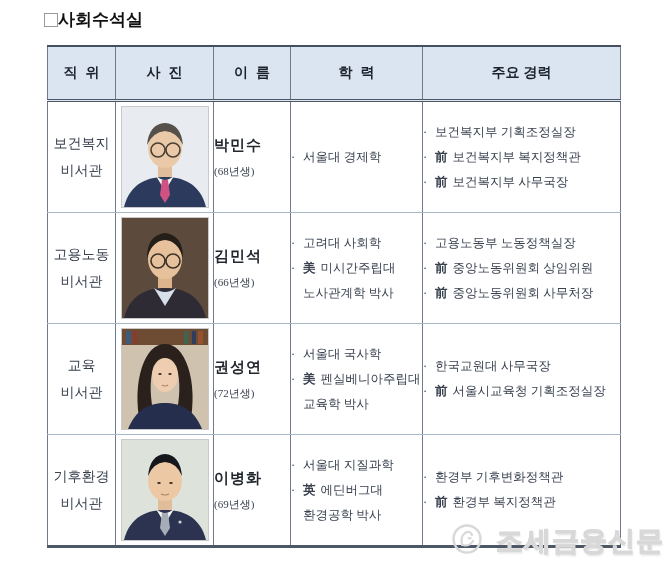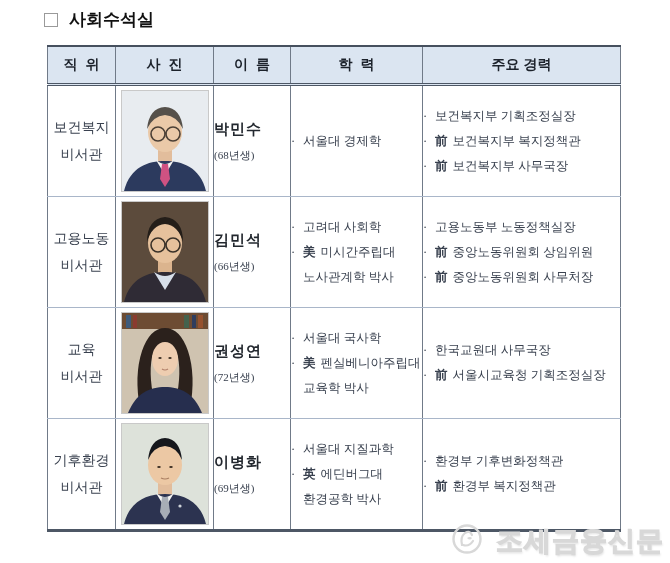--- a/index.html
+++ b/index.html
@@ -1,27 +1,27 @@
 <!DOCTYPE html>
 <html><head>
 <meta charset="utf-8">
 <style>
   html,body { margin:0; padding:0; background:#ffffff; }
   body { width:670px; height:563px; font-family:"Liberation Serif", serif; }
   .page { position:relative; width:670px; height:563px; overflow:hidden; background:#fff; }
 
   
-  .doc-title { position:absolute; left:44px; top:8px; display:flex; align-items:center; gap:11px;
+  .doc-title { position:absolute; left:44px; top:8px; display:flex; align-items:center; 
                font-family:"Liberation Sans", sans-serif; font-weight:bold; font-size:17px; color:#101010;justify-content:flex-end; }
   .title-box { width:12px; height:12px; border:1.5px solid #9a9a9a; background:#fff; flex:0 0 12px; }
 
   
   table.roster { position:absolute; left:47px; top:45px; width:573px; border-collapse:collapse; table-layout:fixed; }
   table.roster th {
-    background:#dbe5f1; height:36px; padding:0; white-space:pre;
+    background:#dbe5f1; height:36px; padding:8px; white-space:pre;
     font-family:"Liberation Sans", sans-serif; font-size:14px; font-weight:bold; color:#1c222b;
     border-top:2px solid #46505e; border-bottom:3px double #4d5765;
     border-left:1px solid #707a88; border-right:1px solid #707a88;
   }
   table.roster td {
     border-left:1px solid #707a88; border-right:1px solid #707a88;
     border-bottom:1px solid #a9b6c9; vertical-align:middle; padding:4px 0; color:#39414f;
   }
   tr.data-row { height:110px; }
   tr.data-row.last { height:106px; }

